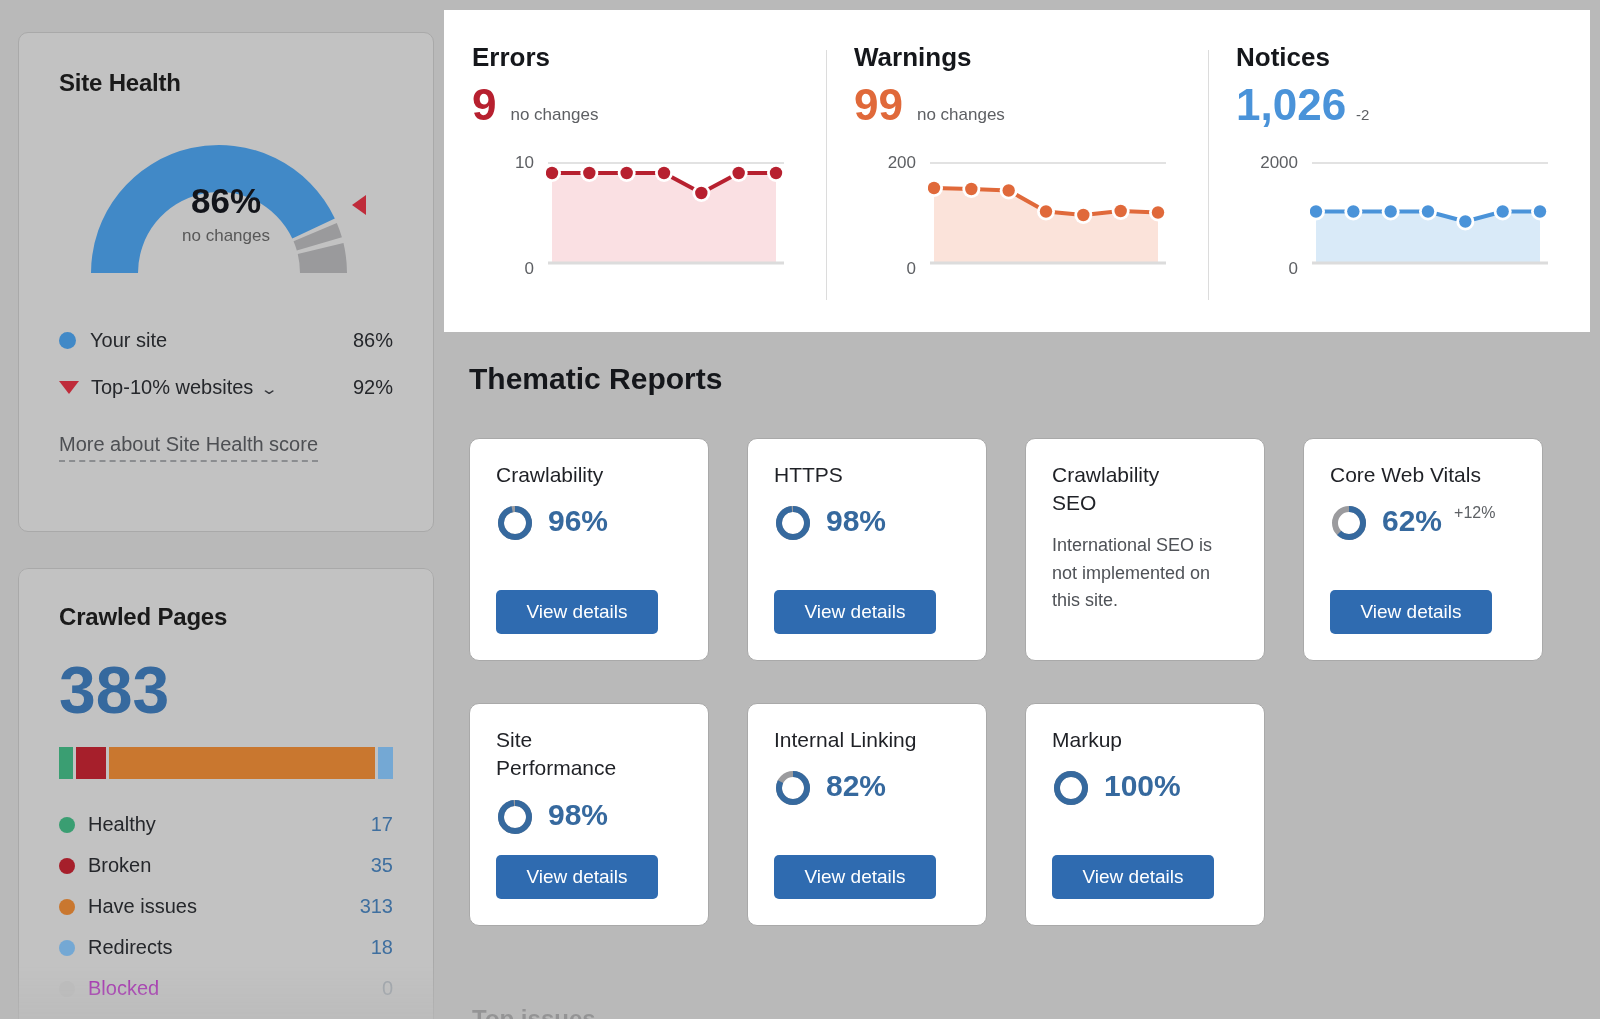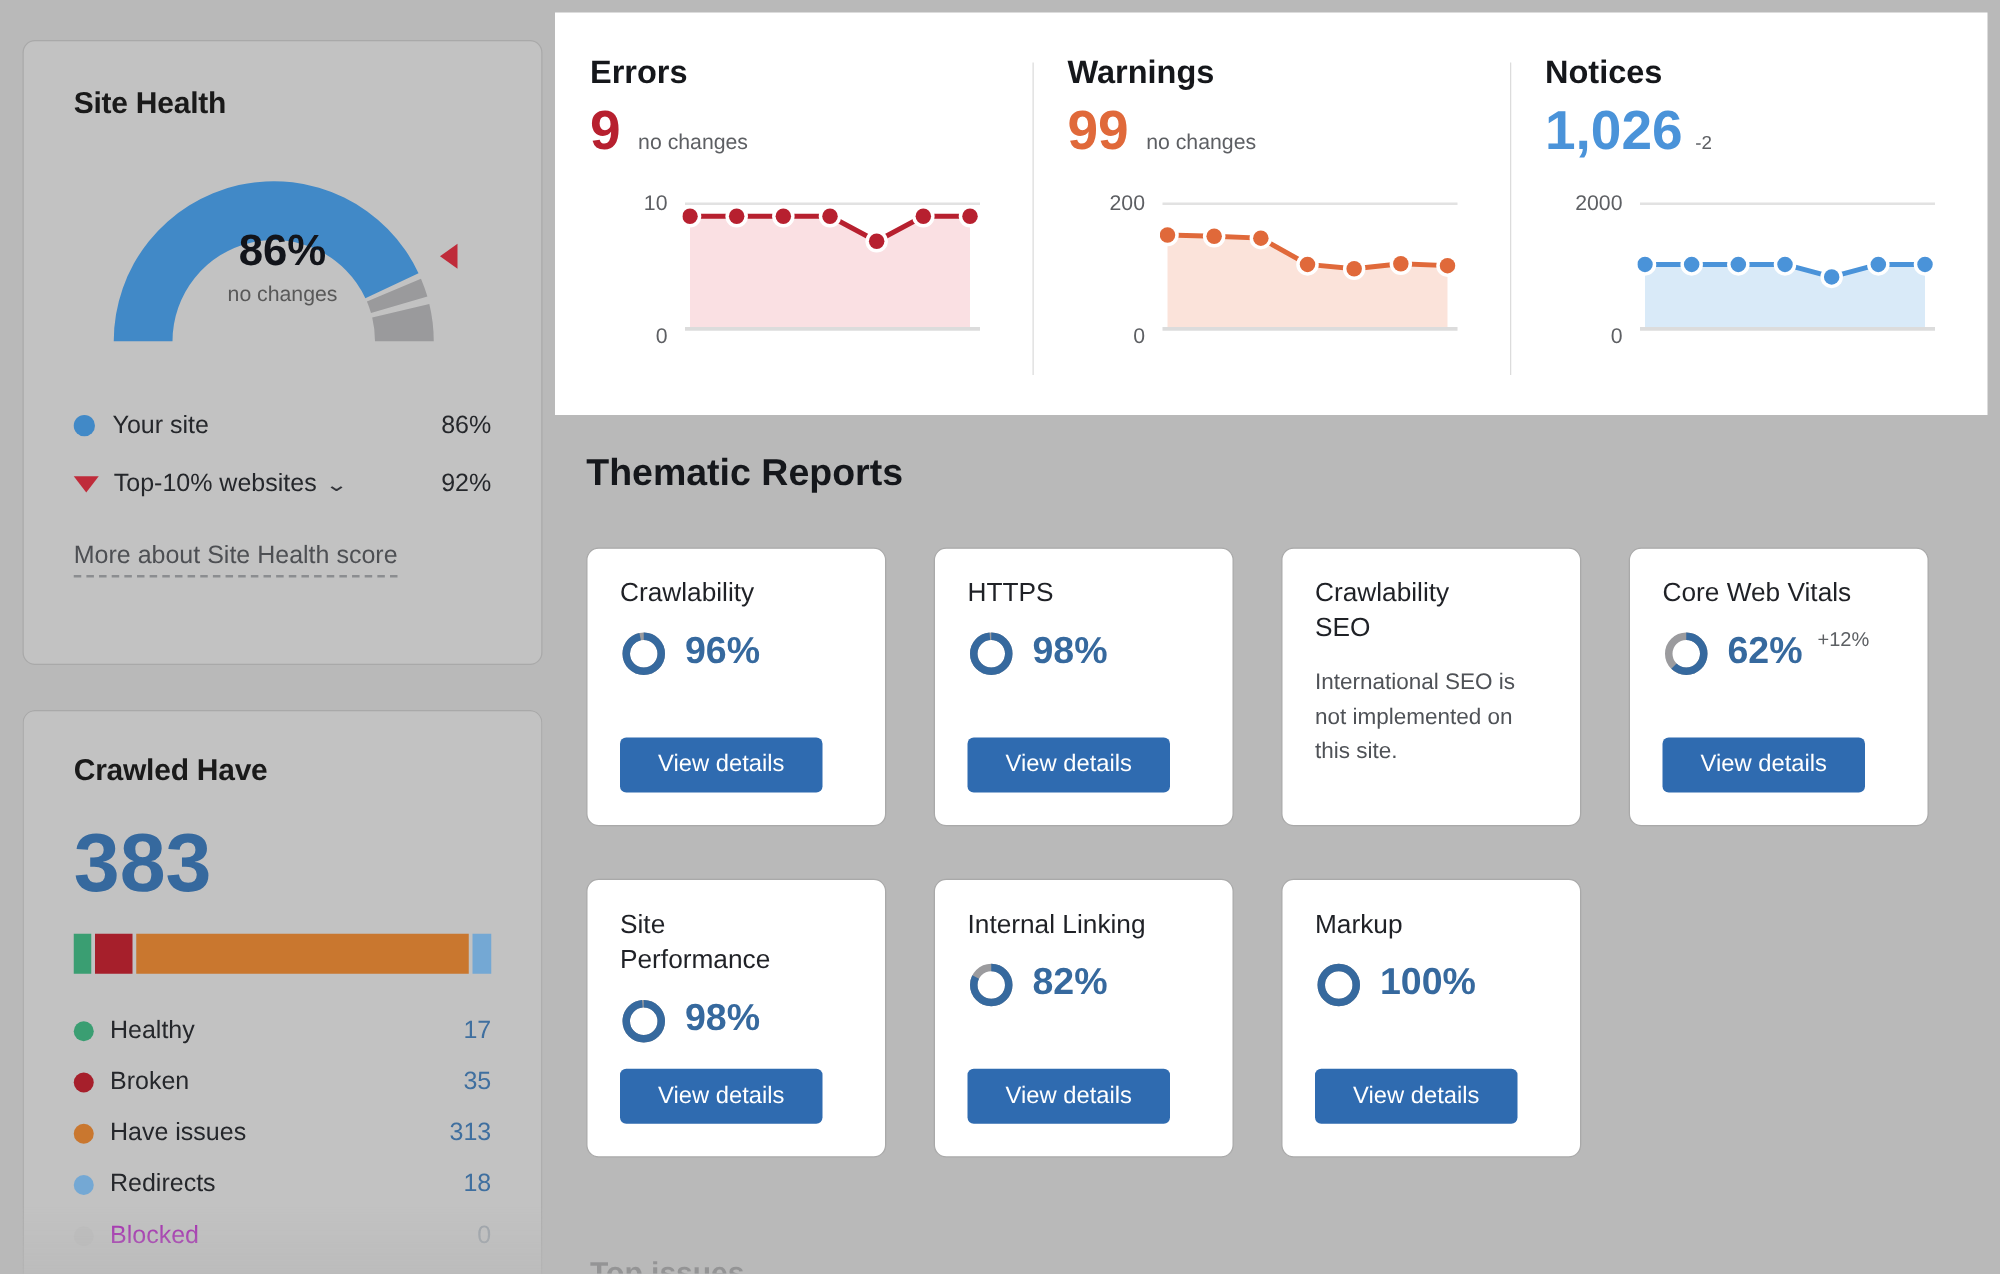--- a/index.html
+++ b/index.html
@@ -215,21 +215,21 @@
           <span class="legend-tri"></span>
           <span class="legend-label"><span>Top-10% websites</span><span class="chev">⌄</span></span>
           <span class="legend-val">92%</span>
         </div>
       </div>
 
       <div class="more-link">More about Site Health score</div>
     </div>
 
     <div class="card-panel" id="crawled-panel">
-      <div class="panel-title">Crawled Have</div>
+      <div class="panel-title">Crawled Pages</div>
       <div class="crawled-total">383</div>
       <div class="stack-bar" id="crawled-stack-bar">
           <div class="stack-seg" style="width: 4.43864%; background: rgb(58, 158, 114);"></div>
           <div class="stack-seg" style="width: 9.13838%; background: rgb(166, 31, 43);"></div>
           <div class="stack-seg" style="width: 81.7232%; background: rgb(201, 119, 47);"></div>
           <div class="stack-seg" style="width: 4.69974%; background: rgb(116, 168, 212);"></div>
         </div>
       <div class="crawl-rows" id="crawled-rows">
           <div class="crawl-row">
             <span class="crawl-dot" style="background:#3a9e72"></span>

